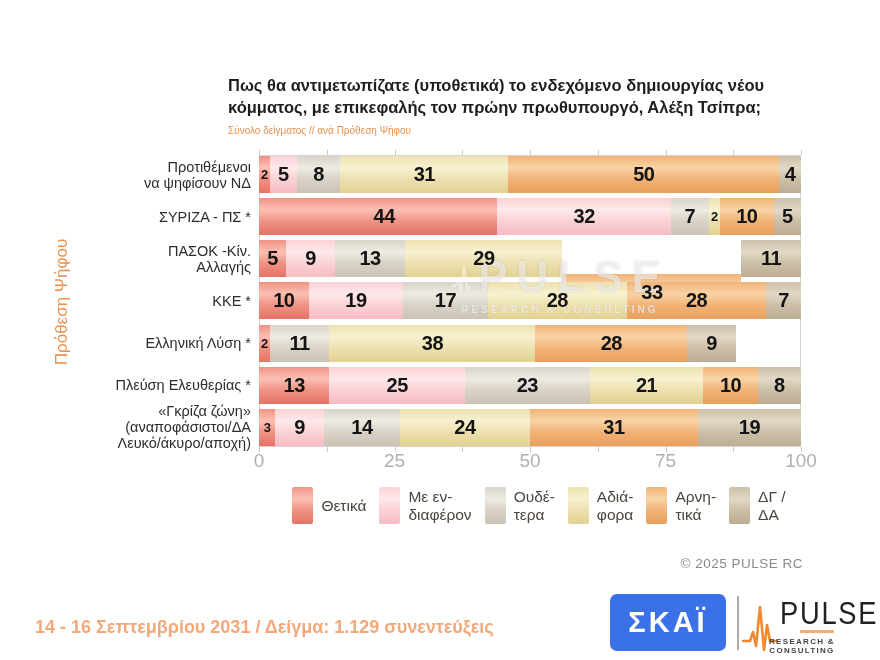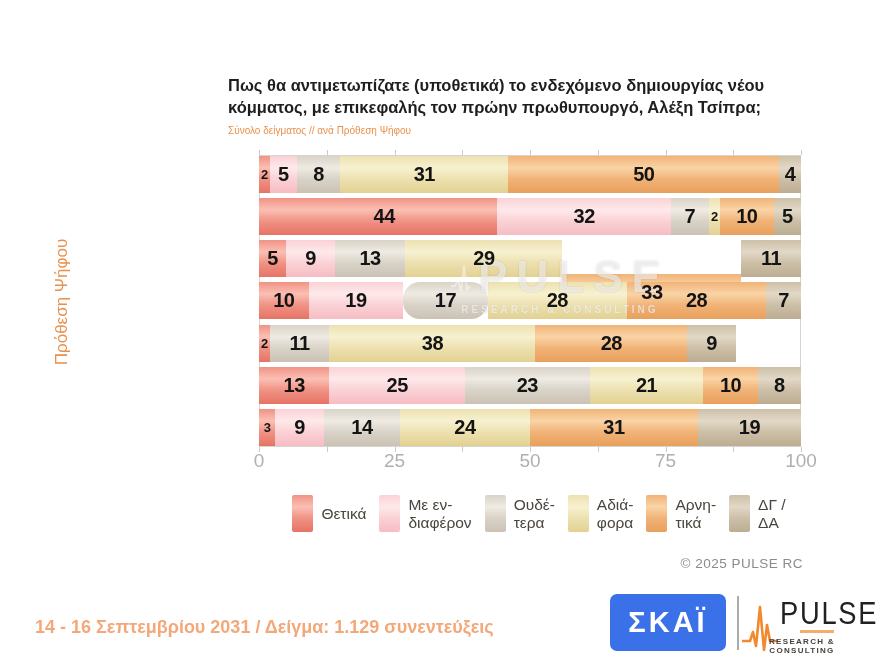--- a/index.html
+++ b/index.html
@@ -32,21 +32,21 @@
 
   .watermark{position:absolute;left:425px;top:252px;width:270px;z-index:2;pointer-events:none;
          display:flex;flex-direction:column;align-items:center;}
   .watermark-row{display:flex;align-items:center;gap:6px;}
   .watermark-title{font-size:44px;font-weight:bold;letter-spacing:9px;color:rgba(255,255,255,0.55);
          text-shadow:0 0 2px rgba(130,124,118,0.30);}
   .watermark-sub{margin-top:2px;font-size:10px;font-weight:bold;letter-spacing:3px;
          color:rgba(255,255,255,0.65);text-shadow:0 0 1px rgba(130,124,118,0.30);}
 
   .legend{position:absolute;left:259px;top:487px;width:560px;display:flex;justify-content:center;
-         align-items:center;gap:13px;margin-top:8px;}
+         align-items:center;gap:13px;}
   .legend-item{display:flex;align-items:center;gap:8px;}
   .legend-swatch{width:21px;height:37px;border-radius:2px;flex:0 0 auto;}
   .legend-label{font-size:15.5px;line-height:18px;color:#4a453e;white-space:pre-line;}
 
   .copyright{position:absolute;left:560px;top:556px;width:243px;text-align:right;
          font-size:13.5px;color:#8d8b89;letter-spacing:0.5px;}
 
   .survey-info{position:absolute;left:35px;top:617px;font-size:18px;font-weight:bold;color:#F3A87A;}
 
   .skai-logo{position:absolute;left:610px;top:594px;width:116px;height:57px;border-radius:7px;
@@ -63,20 +63,33 @@
 </head>
 <body>
 
 <div class="slide">
 
   <div class="title">Πως θα αντιμετωπίζατε (υποθετικά) το ενδεχόμενο δημιουργίας νέου κόμματος, με επικεφαλής τον πρώην πρωθυπουργό, Αλέξη Τσίπρα;</div>
   <div class="subtitle">Σύνολο δείγματος // ανά Πρόθεση Ψήφου</div>
 
   <div class="y-axis-title">Πρόθεση Ψήφου</div>
 
+  <div class="labels-col">
+      <div class="cat-label">Προτιθέμενοι
+να ψηφίσουν ΝΔ</div>
+      <div class="cat-label">ΣΥΡΙΖΑ - ΠΣ *</div>
+      <div class="cat-label">ΠΑΣΟΚ -Κίν.
+Αλλαγής</div>
+      <div class="cat-label">ΚΚΕ *</div>
+      <div class="cat-label">Ελληνική Λύση *</div>
+      <div class="cat-label">Πλεύση Ελευθερίας *</div>
+      <div class="cat-label">«Γκρίζα ζώνη»
+(αναποφάσιστοι/ΔΑ
+Λευκό/άκυρο/αποχή)</div>
+    </div>
 
   <div class="axis-line" style="top:155px;"></div>
   <div class="axis-line" style="top:446px;"></div>
   <div class="edge-line" style="left:259px;"></div>
   <div class="edge-line" style="left:800px;"></div>
   <div id="ticks">
       <div class="tick" style="left: 259px; top: 150px;"></div>
       <div class="tick" style="left: 259px; top: 447px;"></div>
       <div class="tick" style="left: 326.75px; top: 150px;"></div>
       <div class="tick" style="left: 326.75px; top: 447px;"></div>
@@ -157,21 +170,21 @@
           <span class="seg-val">11</span>
         </div>
       </div>
       <div class="bar-row">
         <div class="seg" style="width: 10%; background: linear-gradient(rgb(240, 147, 133) 0%, rgb(251, 191, 179) 32%, rgb(240, 147, 133) 62%, rgb(230, 115, 101) 100%);">
           <span class="seg-val">10</span>
         </div>
         <div class="seg" style="width: 19%; background: linear-gradient(rgb(250, 210, 214) 0%, rgb(254, 233, 234) 32%, rgb(250, 210, 214) 62%, rgb(246, 188, 195) 100%);">
           <span class="seg-val">19</span>
         </div>
-        <div class="seg" style="width: 17%; background: linear-gradient(rgb(217, 211, 200) 0%, rgb(239, 235, 227) 32%, rgb(217, 211, 200) 62%, rgb(203, 194, 180) 100%); border-radius: 17px;">
+        <div class="seg" style="width: 17%; background: linear-gradient(rgb(217, 211, 200) 0%, rgb(239, 235, 227) 32%, rgb(217, 211, 200) 62%, rgb(203, 194, 180) 100%);">
           <span class="seg-val">17</span>
         </div>
         <div class="seg" style="width: 28%; background: linear-gradient(rgb(237, 225, 176) 0%, rgb(247, 241, 208) 32%, rgb(237, 225, 176) 62%, rgb(226, 209, 146) 100%);">
           <span class="seg-val">28</span>
         </div>
         <div class="seg" style="width: 28%; background: linear-gradient(rgb(241, 179, 119) 0%, rgb(249, 212, 166) 32%, rgb(241, 179, 119) 62%, rgb(232, 160, 92) 100%);">
           <span class="seg-val">28</span>
         </div>
         <div class="seg" style="width: 7%; background: linear-gradient(rgb(205, 192, 168) 0%, rgb(226, 216, 199) 32%, rgb(205, 192, 168) 62%, rgb(188, 173, 146) 100%);">
           <span class="seg-val">7</span>

